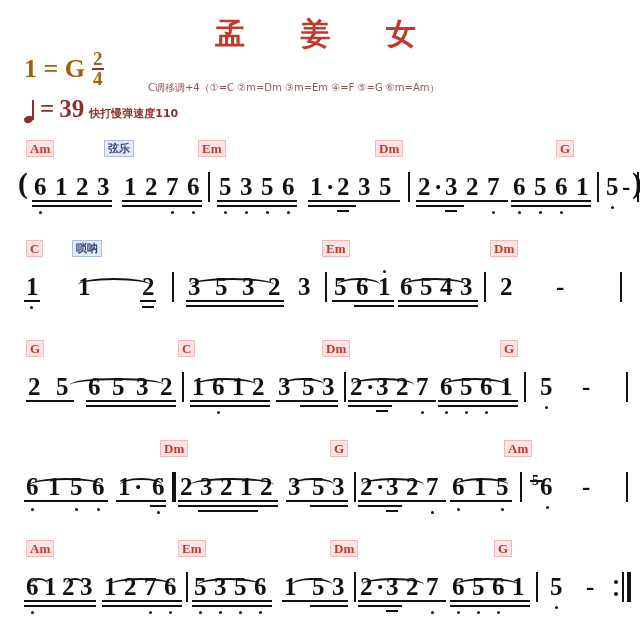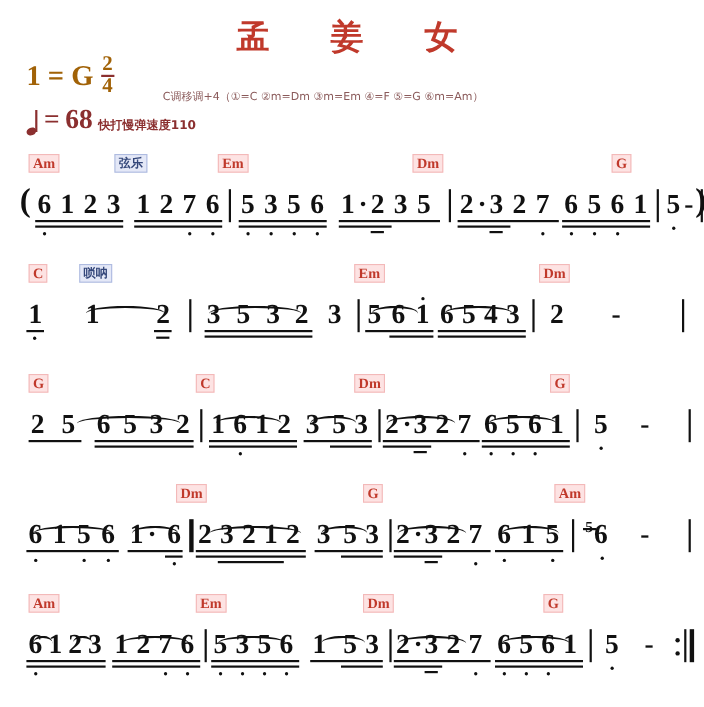--- a/index.html
+++ b/index.html
@@ -130,21 +130,21 @@
         <span class="den">4</span>
       </span>
     </div>
 
     <div class="tempoline">
       <span class="quarter-note">
         <span class="head"></span>
           <span class="stem"></span>
       </span>
       <span class="bpm">=</span>
-      <span class="bpm">68</span>
+      <span class="bpm">39</span>
       <span class="tempo-note">快打慢弹速度110</span>
     </div>
 
     <div class="transpose">C调移调+4（①=C ②m=Dm ③m=Em ④=F ⑤=G ⑥m=Am）</div>
   </div>
 
   <div class="line">
     <div class="chordrow">
       <span class="chord" style="left:26px">Am</span>
       <span class="chord inst" style="left:104px">弦乐</span>

